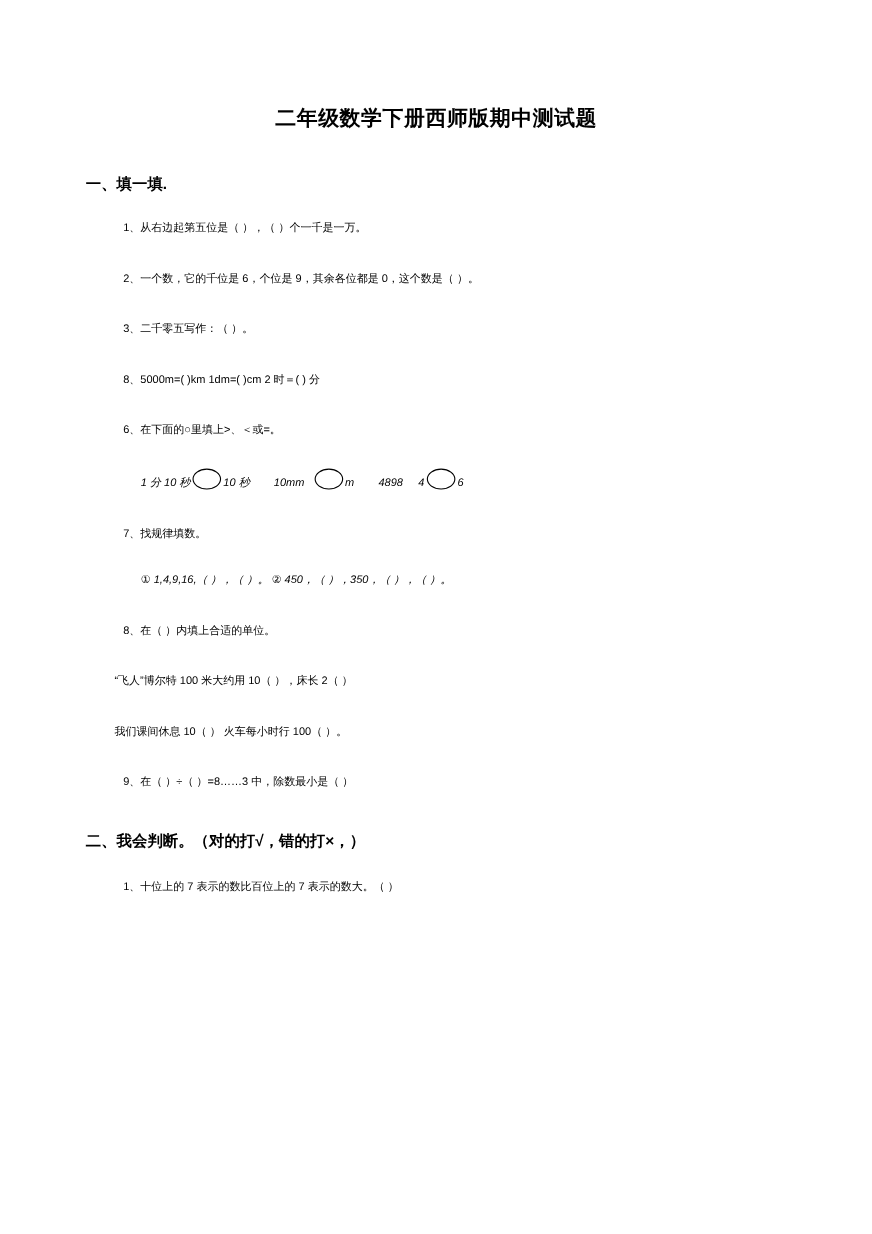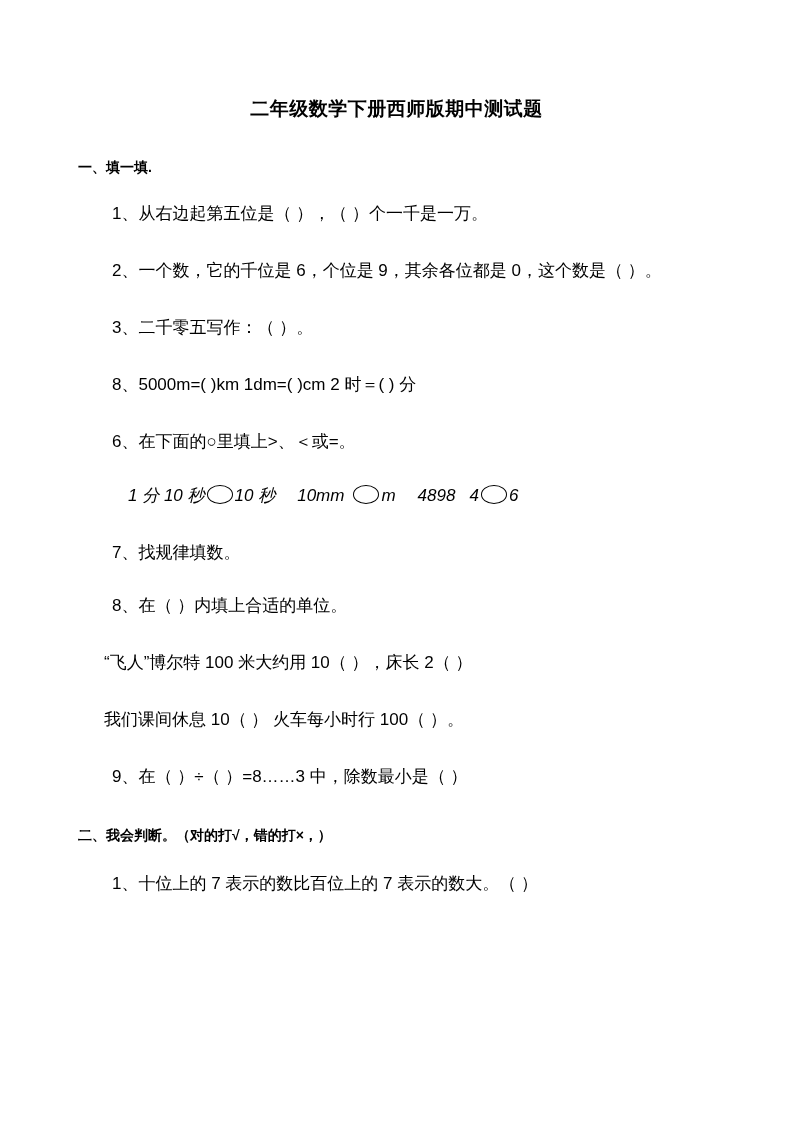--- a/index.html
+++ b/index.html
@@ -33,21 +33,21 @@
     font-size: 14px;
     font-weight: bold;
     margin: 0 0 22px 0;
     line-height: 1.5;
   }
   .section-heading.second {
     margin-top: 34px;
     margin-bottom: 24px;
   }
   .q {
-    font-size: 17px;
+    font-size: 10px;
     line-height: 1.6;
     margin: 0 0 30px 0;
     padding-left: 34px;
   }
   .q.sub {
     padding-left: 50px;
     margin-bottom: 30px;
     font-style: italic;
   }
   .q.tight {
@@ -86,20 +86,21 @@
     <p class="q">2、一个数，它的千位是 6，个位是 9，其余各位都是 0，这个数是（    ）。</p>
     <p class="q">3、二千零五写作：（        ）。</p>
     <p class="q">8、5000m=(    )km   1dm=(    )cm   2 时＝( ) 分</p>
     <p class="q tight">6、在下面的○里填上&gt;、＜或=。</p>
 
     <p class="q sub">
       <span>1 分 10 秒</span><span class="circle-blank"></span><span>10 秒</span><span class="sp-wide"></span><span>10mm</span><span class="sp-sm"></span><span class="circle-blank"></span><span>m</span><span class="sp-wide"></span><span>4898</span><span class="sp-med"></span><span>4</span><span class="circle-blank"></span><span>6</span>
     </p>
 
     <p class="q tight">7、找规律填数。</p>
+    <p class="q sub">① 1,4,9,16,（    ），（     ）。 ② 450，（  ），350，（  ），（  ）。</p>
     <p class="q">8、在（   ）内填上合适的单位。</p>
     <p class="q indent-small">“飞人”博尔特 100 米大约用 10（    ），床长 2（   ）</p>
     <p class="q indent-small">我们课间休息 10（    ）      火车每小时行 100（    ）。</p>
     <p class="q q-last">9、在（ ）÷（ ）=8……3 中，除数最小是（    ）</p>
   </div>
 
   <div class="section">
     <div class="section-heading second">二、我会判断。（对的打√，错的打×，）</div>
     <p class="q q-last">1、十位上的 7 表示的数比百位上的 7 表示的数大。（     ）</p>
   </div>

